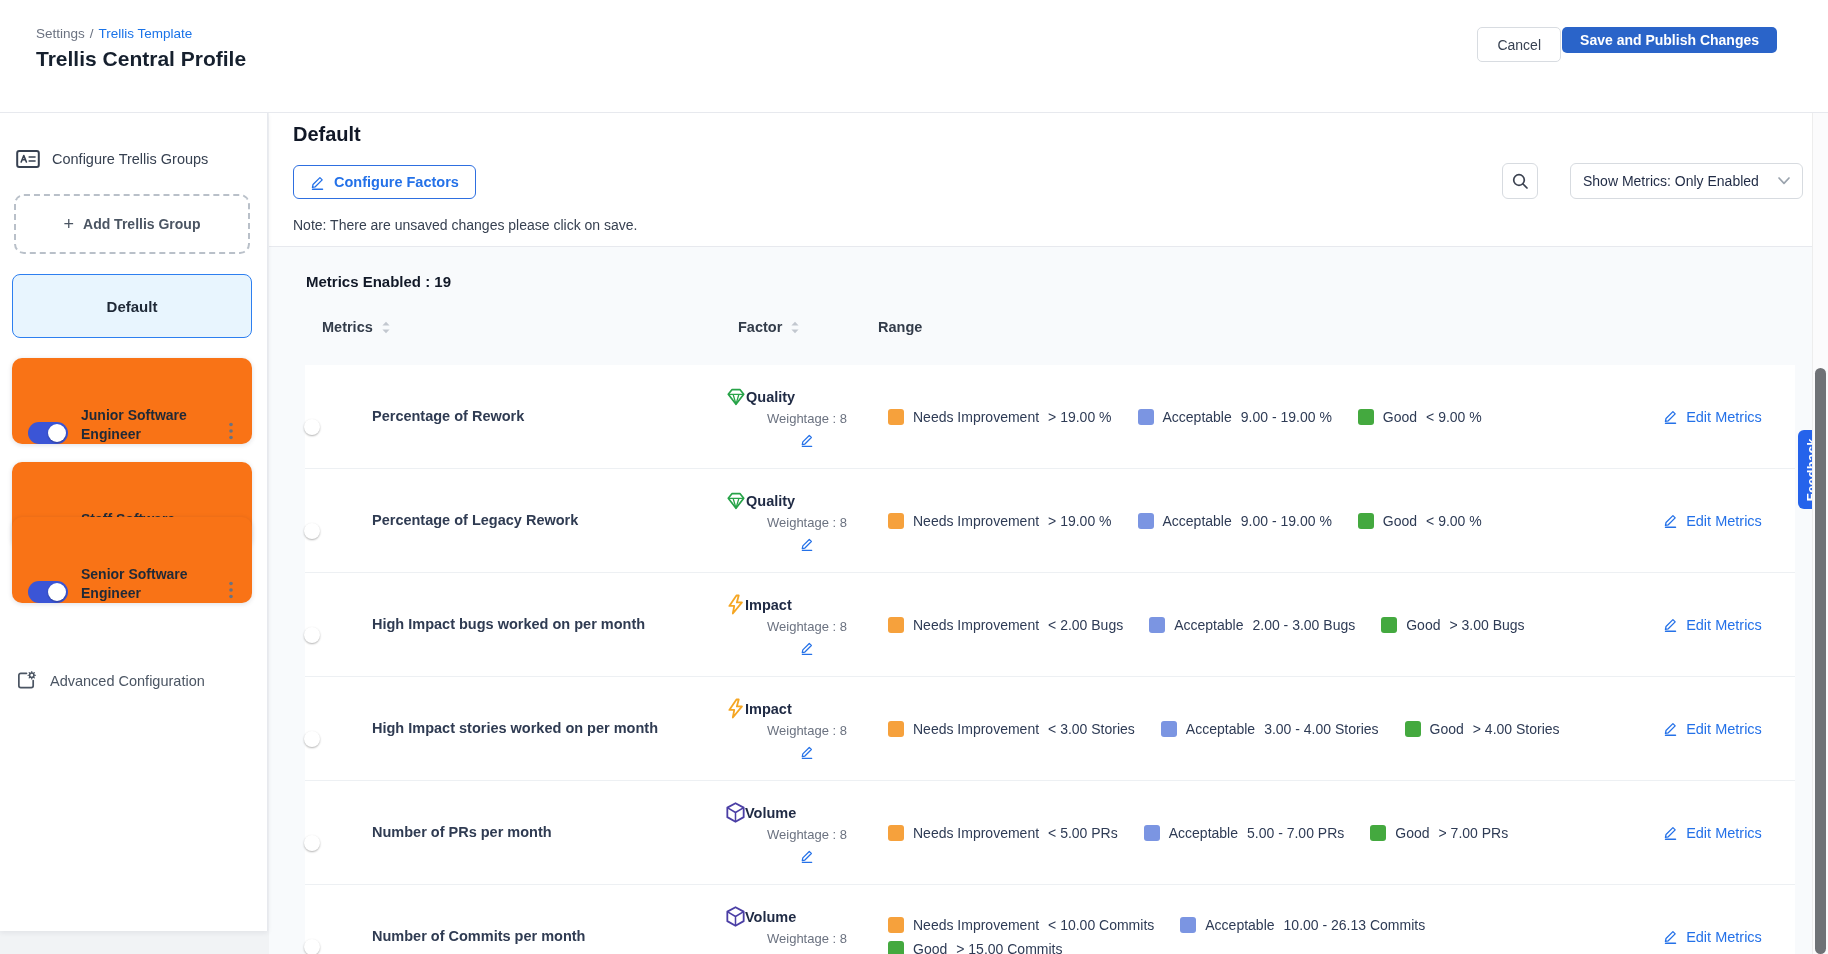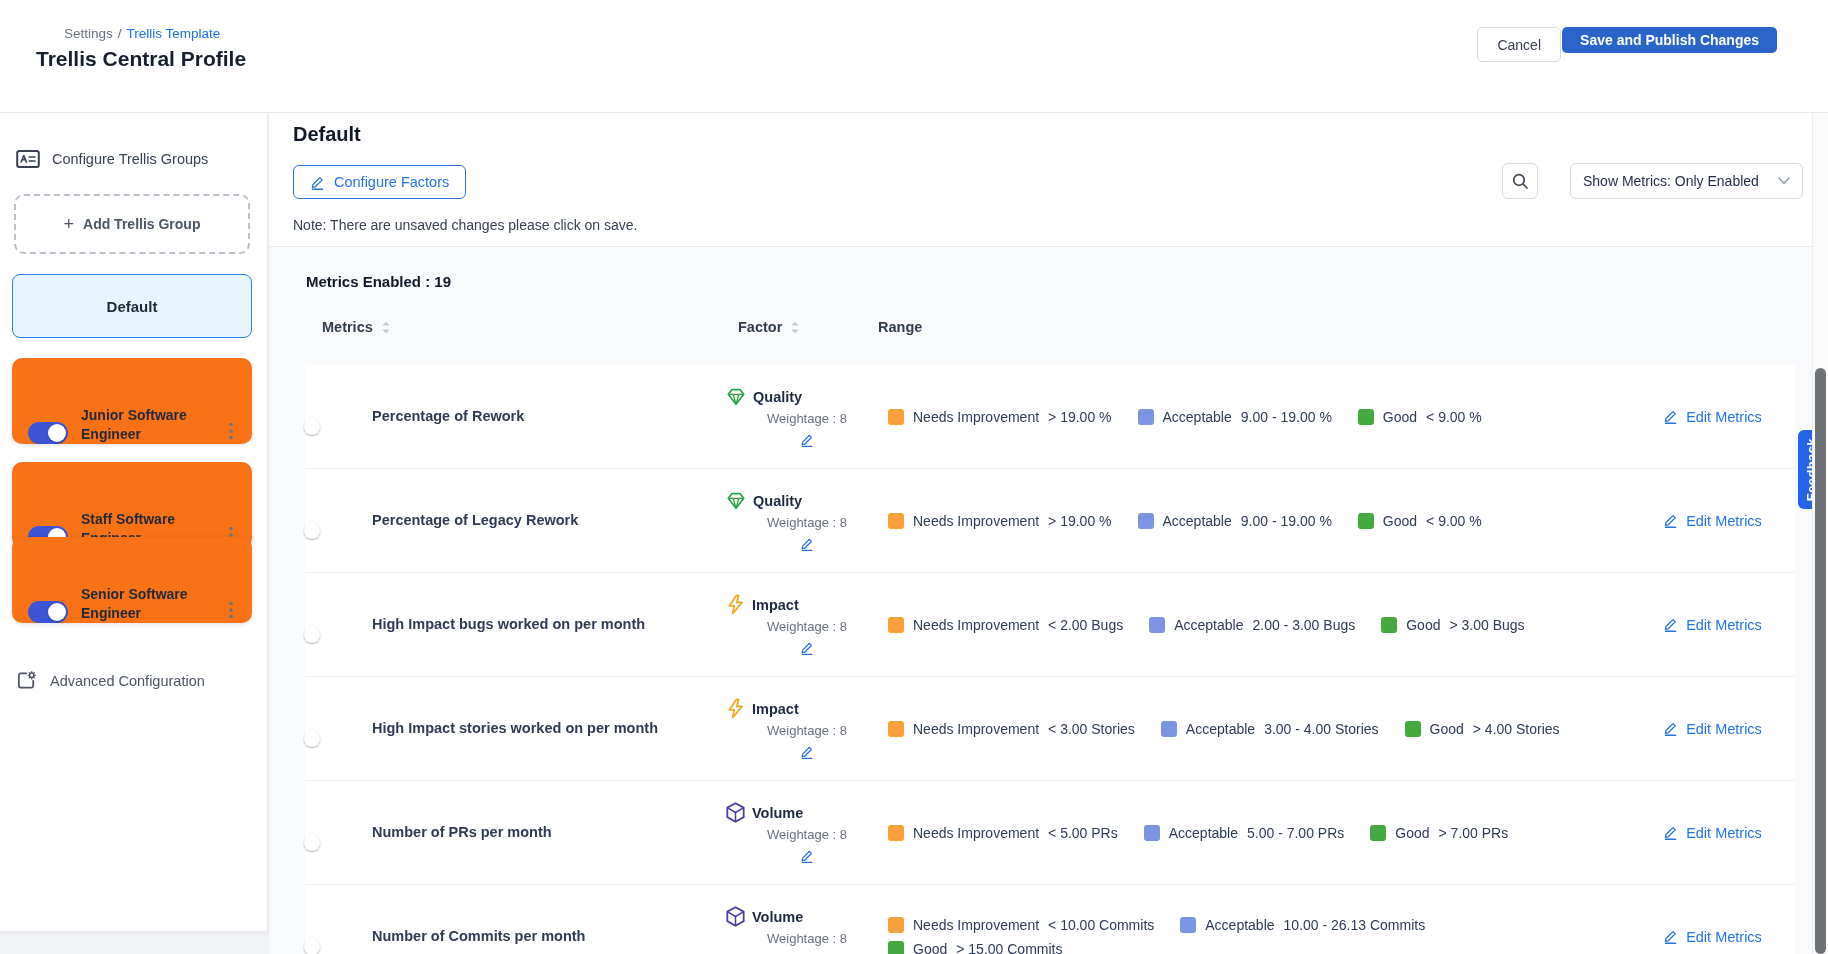--- a/index.html
+++ b/index.html
@@ -5,21 +5,21 @@
   * { margin:0; padding:0; box-sizing:border-box; }
   html,body { background:#e9ebee; }
   #app {
     position:relative; width:1828px; height:954px; overflow:hidden;
     background:#f1f3f5; font-family:"Liberation Sans", sans-serif; color:#1f2937;
   }
 
   
   .topbar { position:absolute; top:0; left:0; right:0; height:113px; background:#fff;
             border-bottom:1px solid #e7e9ee; z-index:3; }
-  .breadcrumb { position:absolute; top:26px; left:36px; font-size:13.5px; color:#6b7280;margin-left:28px; }
+  .breadcrumb { position:absolute; top:26px; left:36px; font-size:13.5px; color:#6b7280; }
   .breadcrumb .crumb-link { color:#1a73e8; cursor:pointer; }
   .breadcrumb .sep { margin:0 5px; color:#6b7280; }
   .page-title { position:absolute; top:47px; left:36px; font-size:21px; font-weight:700; color:#16202e; }
   .btn-cancel { position:absolute; top:27px; right:267px; height:35px; padding:0 19px;
                 background:#fff; border:1px solid #d8dce1; border-radius:5px;
                 font-size:14px; color:#374151; display:flex; align-items:center; cursor:pointer; }
   .btn-save { position:absolute; top:27px; right:51px; height:26px; padding:0 18px;
               background:#2a64c9; border:none; border-radius:5px;
               font-size:14px; font-weight:600; color:#fff; display:flex; align-items:center; cursor:pointer; }
 
@@ -34,21 +34,21 @@
   .add-group .plus { font-size:18px; color:#4b5563; font-weight:400; line-height:1; }
   .add-group .label { font-size:14px; font-weight:700; color:#4b5563; }
   .default-card { position:absolute; top:161px; left:12px; width:240px; height:64px;
                   background:#e8f5fe; border:1.5px solid #2d7ff0; border-radius:8px;
                   display:flex; align-items:center; justify-content:center; cursor:pointer; }
   .default-card .label { font-size:15px; font-weight:700; color:#1f2937; }
   .group-card { position:absolute; left:12px; width:240px; height:86px; background:#f97316;
                 border-radius:10px; box-shadow:0 1px 5px rgba(20,30,60,.14);
                 display:flex; align-items:flex-end; padding:0 12px 0 16px; gap:13px; cursor:pointer; }
   .group-card .label { flex:1; font-size:14px; font-weight:700; color:#1f2937; line-height:1.35; }
-  .gc-1 { top:245px; } .gc-2 { top:333px;margin-top:16px; } .gc-3 { top:424px; }
+  .gc-1 { top:245px; } .gc-2 { top:333px;margin-top:16px; } .gc-3 { top:404px; }
   .show-more-card { position:absolute; top:491px; left:12px; width:240px; height:46px; background:#fff;
                     border-radius:14px; box-shadow:0 1px 5px rgba(20,30,60,.14);
                     display:flex; align-items:center; justify-content:center; gap:8px; cursor:pointer; }
   .show-more-card .label { font-size:14.5px; font-weight:600; color:#2471e8; }
   .advanced-row { position:absolute; top:557px; left:16px; display:flex; align-items:center; gap:13px; cursor:pointer; }
   .advanced-row .label { font-size:14.5px; color:#4b5563; }
 
   
   .toggle { position:relative; width:40px; height:22px; border-radius:11px; background:#3b55d6;
             flex:0 0 auto; cursor:pointer; }
@@ -58,42 +58,42 @@
   .toggle.sm::after { width:16px; height:16px; }
   .kebab { width:18px; text-align:center; cursor:pointer; flex:0 0 auto; }
 
   
   .content { position:absolute; top:113px; left:269px; right:0; bottom:0; background:#f8fafc; }
   .content-top { position:absolute; top:0; left:0; right:0; height:134px; background:#fff;
                  border-bottom:1px solid #e7e9ee; }
   .group-title { position:absolute; top:10px; left:24px; font-size:20px; font-weight:700; color:#111827; }
   .btn-configure { position:absolute; top:52px; left:24px; height:34px; padding:0 16px;
                    background:#fff; border:1px solid #2e6fe0; border-radius:6px;
-                   display:flex; align-items:center; gap:9px; font-size:14.5px; color:#2471e8; cursor:pointer; }
+                   display:flex; align-items:center; gap:9px; font-size:14.5px; color:#2471e8; cursor:pointer;font-weight:bold; }
   .note-text { position:absolute; top:104px; left:24px; font-size:14px; color:#374151; }
   .btn-search { position:absolute; top:50px; left:1233px; width:36px; height:36px; background:#fff;
                 border:1px solid #d7dbe0; border-radius:6px; display:flex; align-items:center;
                 justify-content:center; cursor:pointer; }
   .dropdown { position:absolute; top:50px; left:1301px; width:233px; height:36px; background:#fff;
               border:1px solid #d7dbe0; border-radius:6px; display:flex; align-items:center;
               padding:0 12px; gap:8px; cursor:pointer; }
   .dropdown .value { flex:1; font-size:14px; color:#1f2a44; }
 
   .metrics-enabled { position:absolute; top:160px; left:37px; font-size:15px; font-weight:700; color:#111827; }
   .thead-label { position:absolute; top:206px; display:flex; align-items:center; gap:8px;
                  font-size:14.5px; font-weight:700; color:#333c4a; cursor:pointer; }
   .th-metrics { left:53px; } .th-factor { left:469px; } .th-range { left:609px; cursor:default; }
 
   .rows-panel { position:absolute; top:252px; left:36px; width:1490px; height:720px; background:#fff; }
   .metric-row { height:104px; display:flex; align-items:center; border-bottom:1px solid #edf0f3; }
   .col-toggle { width:67px; padding-left:17px; flex:0 0 auto; }
   .col-name { width:354px; flex:0 0 auto; font-size:14.5px; font-weight:600; color:#2f3b52;
               padding-right:20px; line-height:1.35; }
   .col-factor { width:162px; flex:0 0 auto; }
-  .factor-line1 { display:flex; align-items:center; gap:7px; }
+  .factor-line1 { display:flex; align-items:center; }
   .factor-name { font-size:14.5px; font-weight:700; color:#1f2a44; }
   .factor-line2 { display:flex; align-items:center; gap:7px; margin-top:4px; font-size:13px; color:#6b7280;flex-direction:column; }
   .ficon { display:none; }
   .ficon.show { display:inline-block; }
   .col-range { flex:1 1 auto; display:flex; flex-wrap:wrap; align-items:center; gap:8px 26px; padding-right:6px; }
   .range-item { display:inline-flex; align-items:center; white-space:nowrap; }
   .swatch { width:16px; height:16px; border-radius:3px; margin-right:9px; flex:0 0 auto; }
   .range-level { font-size:14px; color:#2e3b55; }
   .range-value { font-size:14px; color:#2e3b55; margin-left:9px; }
   .col-edit { width:165px; flex:0 0 auto; display:flex; justify-content:center; }

